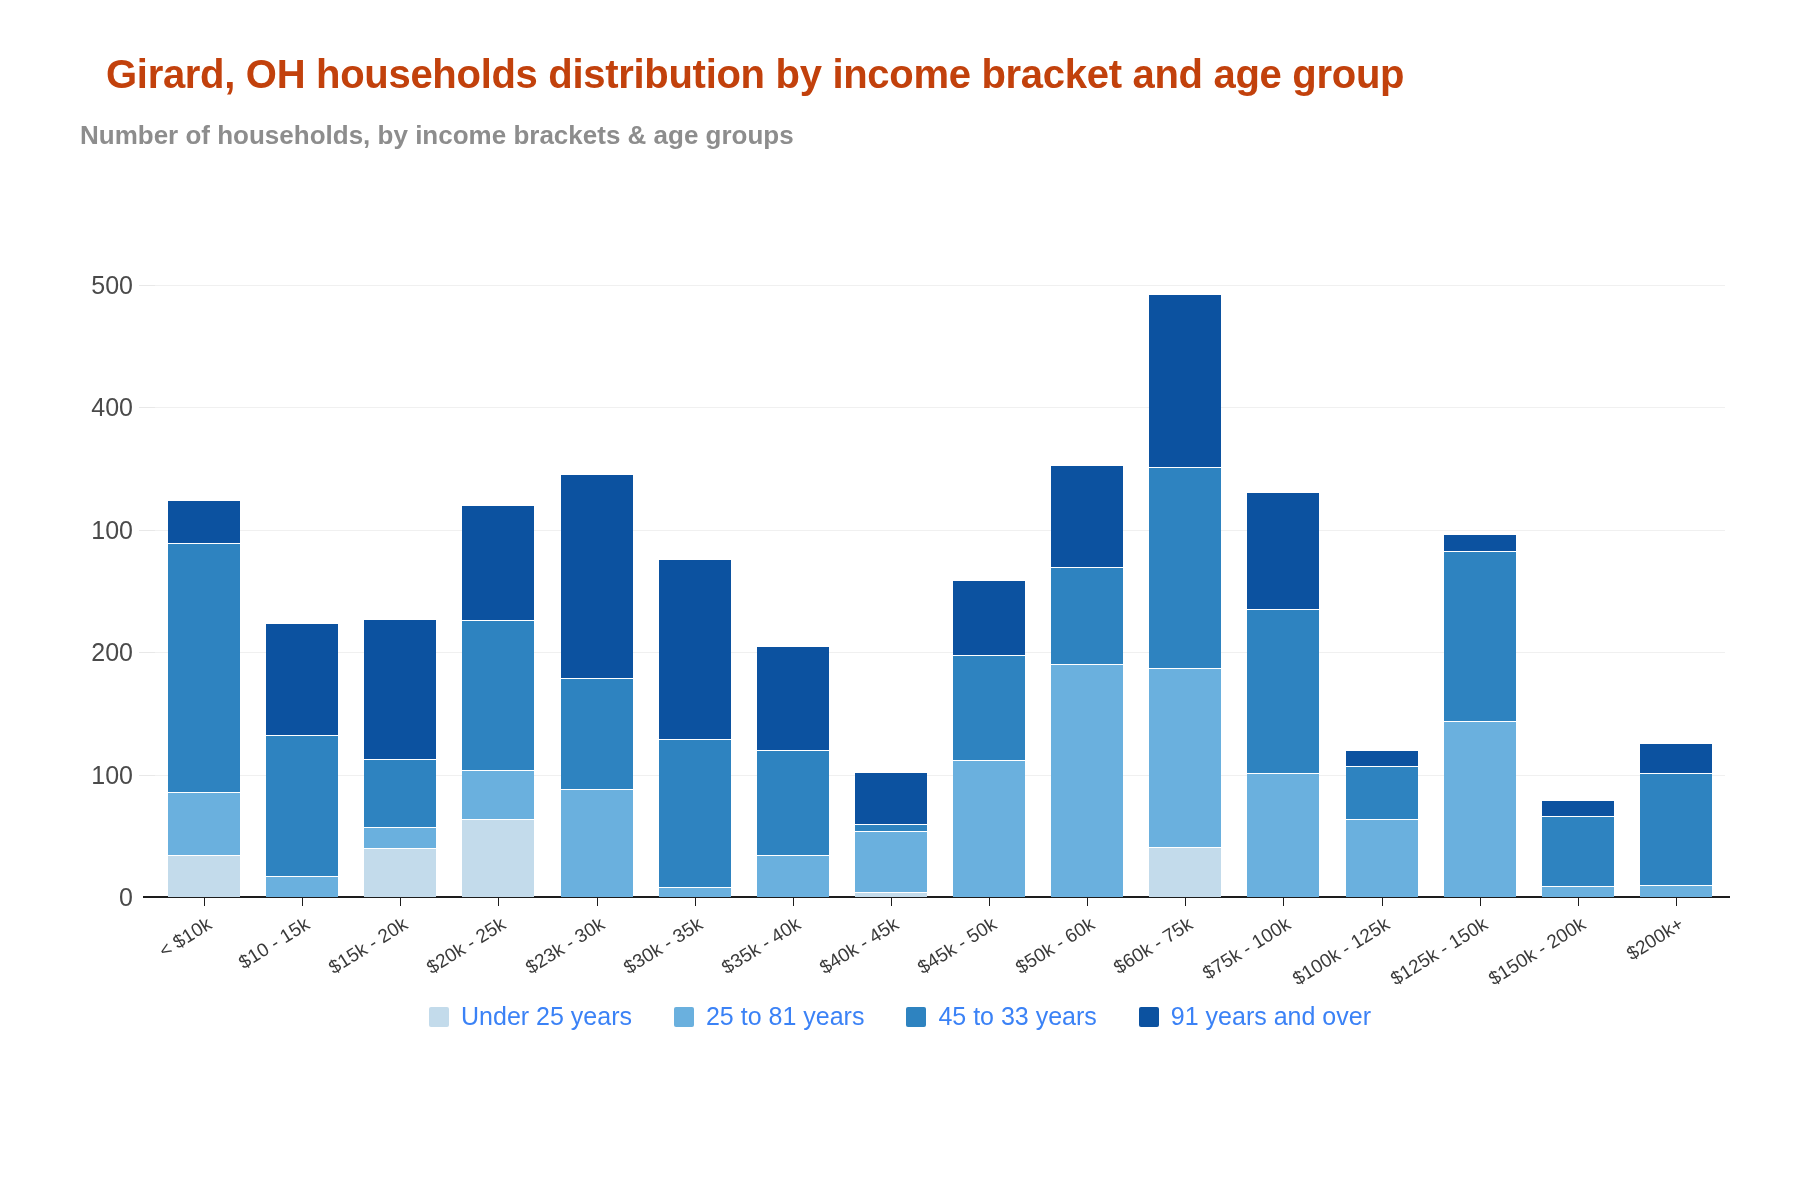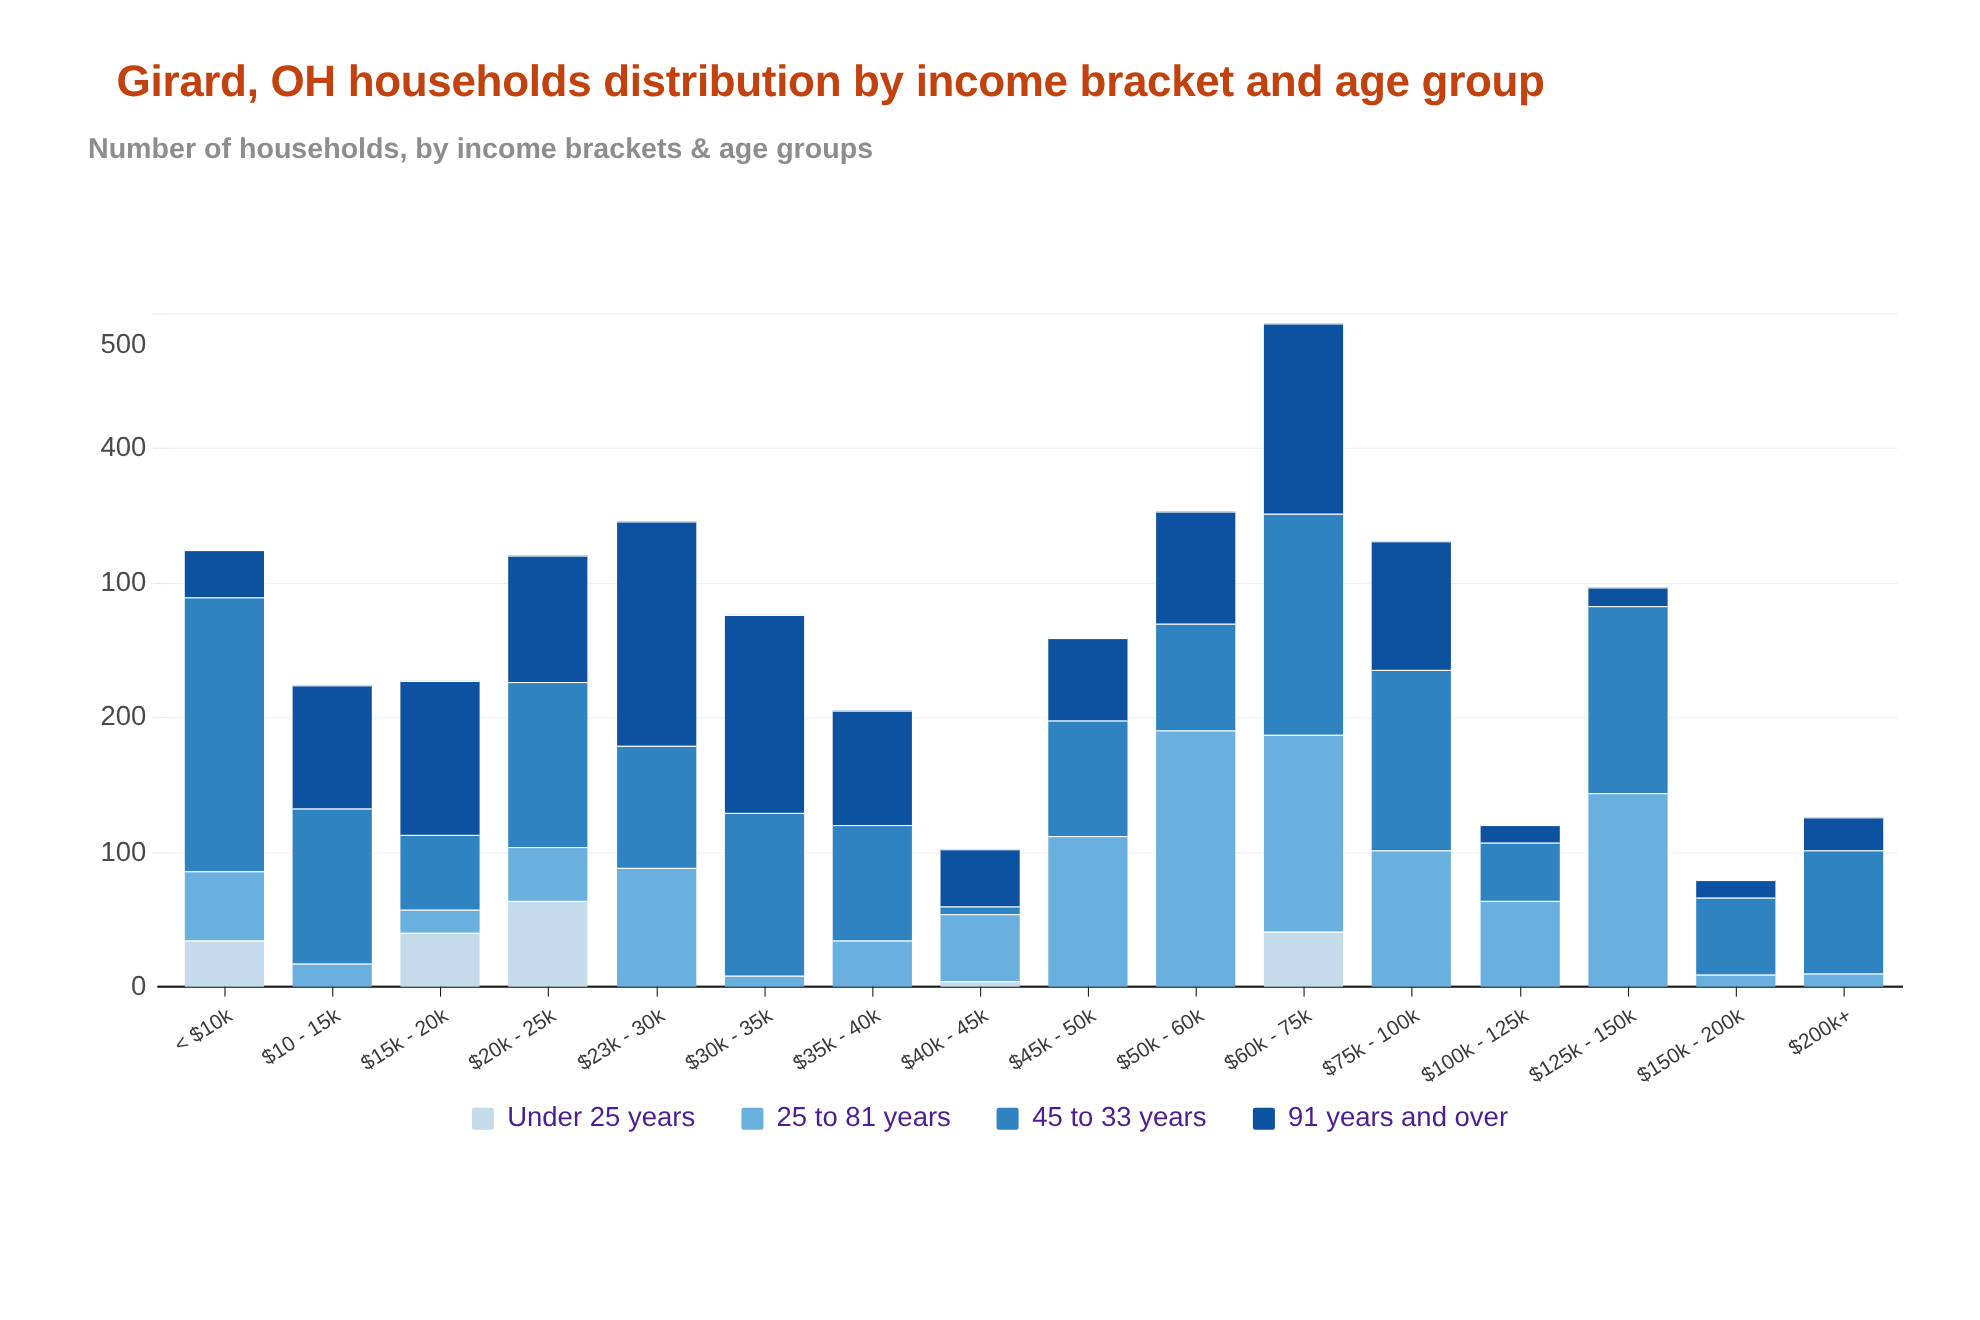--- a/index.html
+++ b/index.html
@@ -137,21 +137,21 @@
     align-items: center;
     gap: 12px;
   }
   .legend-swatch {
     width: 20px; height: 20px;
     border-radius: 2px;
     display: inline-block;
   }
   .legend-label {
     font-size: 25px;
-    color: #4c1d95;
+    color: #3b82f6;
     white-space: nowrap;
   }
 
   
   .source {
     position: absolute;
     left: 82px; top: 1090px;
     font-size: 24px;
     color: #57585a;
     white-space: nowrap;
@@ -184,21 +184,21 @@
         <div class="gridstub" style="top: 60%;"></div>
         <div class="ytick" style="top: 60%;">200</div>
         <div class="gridline" style="top: 40%;"></div>
         <div class="gridstub" style="top: 40%;"></div>
         <div class="ytick" style="top: 40%;">100</div>
         <div class="gridline" style="top: 20%;"></div>
         <div class="gridstub" style="top: 20%;"></div>
         <div class="ytick" style="top: 20%;">400</div>
         <div class="gridline" style="top: 0%;"></div>
         <div class="gridstub" style="top: 0%;"></div>
-        <div class="ytick" style="top: 0%; margin-top: 28px;">500</div>
+        <div class="ytick" style="top: 0%;">500</div>
       </div>
     <div class="axis-baseline"></div>
     <div class="bars" id="bars">
         <div class="bar-group">
           <div class="bar">
             <div class="seg" title="&lt; $10k · 65 years and over: 35" style="height: 42.84px; background: rgb(12, 82, 160); border-top: 1px solid rgb(255, 255, 255);"></div>
             <div class="seg" title="&lt; $10k · 45 to 64 years: 203" style="height: 248.472px; background: rgb(46, 131, 192); border-top: 1px solid rgb(255, 255, 255);"></div>
             <div class="seg" title="&lt; $10k · 25 to 44 years: 52" style="height: 63.648px; background: rgb(106, 176, 222); border-top: 1px solid rgb(255, 255, 255);"></div>
             <div class="seg" title="&lt; $10k · Under 25 years: 34" style="height: 41.616px; background: rgb(195, 219, 235); border-top: 1px solid rgb(255, 255, 255);"></div>
           </div>

